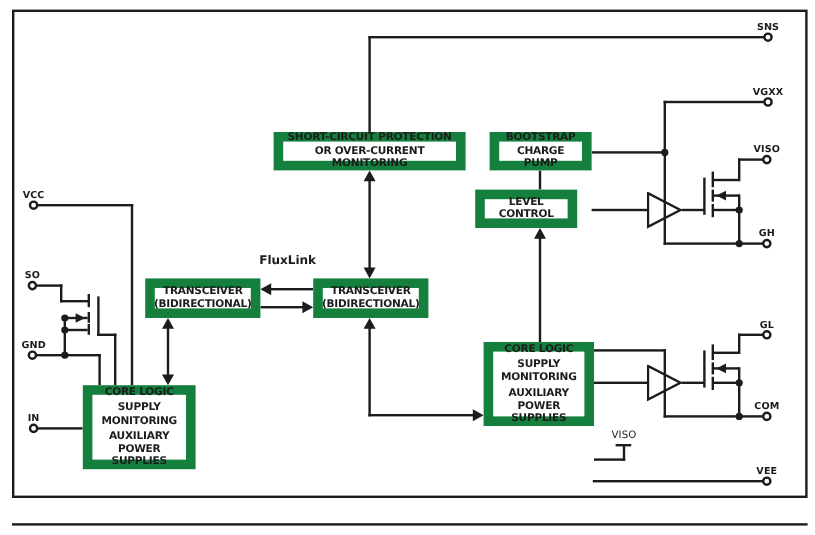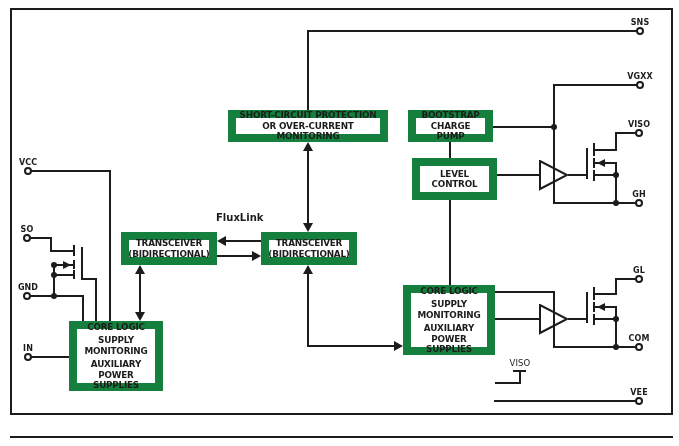--- a/index.html
+++ b/index.html
@@ -140,21 +140,21 @@
   <div class="w" style="left:494px;top:400px;width:142px;height:2px"></div>
 
   <div class="box" style="left:228px;top:110px;width:160px;height:32px">
     <div>SHORT-CIRCUIT PROTECTION</div>
     <div>OR OVER-CURRENT MONITORING</div>
   </div>
   <div class="box" style="left:408px;top:110px;width:85px;height:32px">
     <div>BOOTSTRAP</div>
     <div>CHARGE PUMP</div>
   </div>
-  <div class="box" style="left:412px;top:158px;width:85px;height:42px">
+  <div class="box" style="left:396px;top:158px;width:85px;height:32px">
     <div>LEVEL</div>
     <div>CONTROL</div>
   </div>
   <div class="box" style="left:121px;top:232px;width:96px;height:33px">
     <div>TRANSCEIVER</div>
     <div>(BIDIRECTIONAL)</div>
   </div>
   <div class="box" style="left:261px;top:232px;width:96px;height:33px">
     <div>TRANSCEIVER</div>
     <div>(BIDIRECTIONAL)</div>

